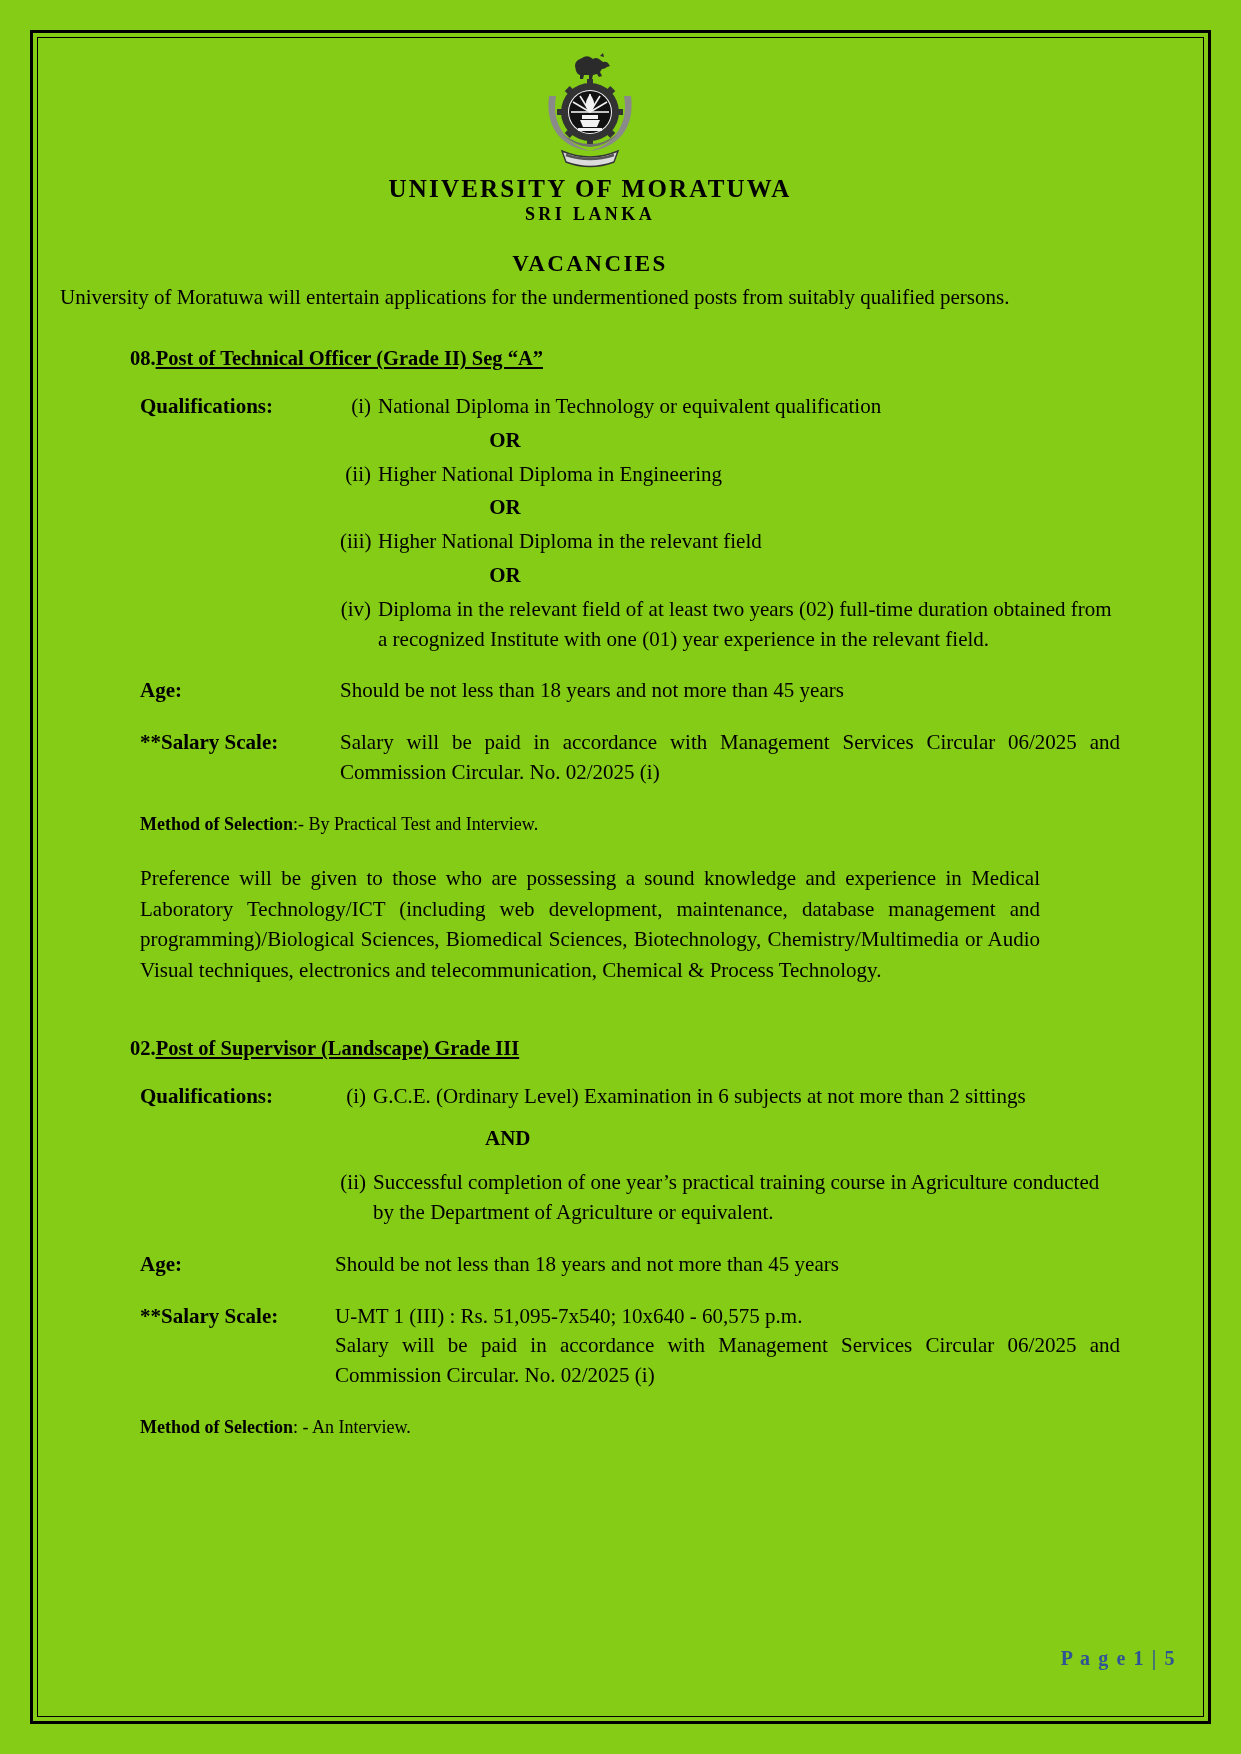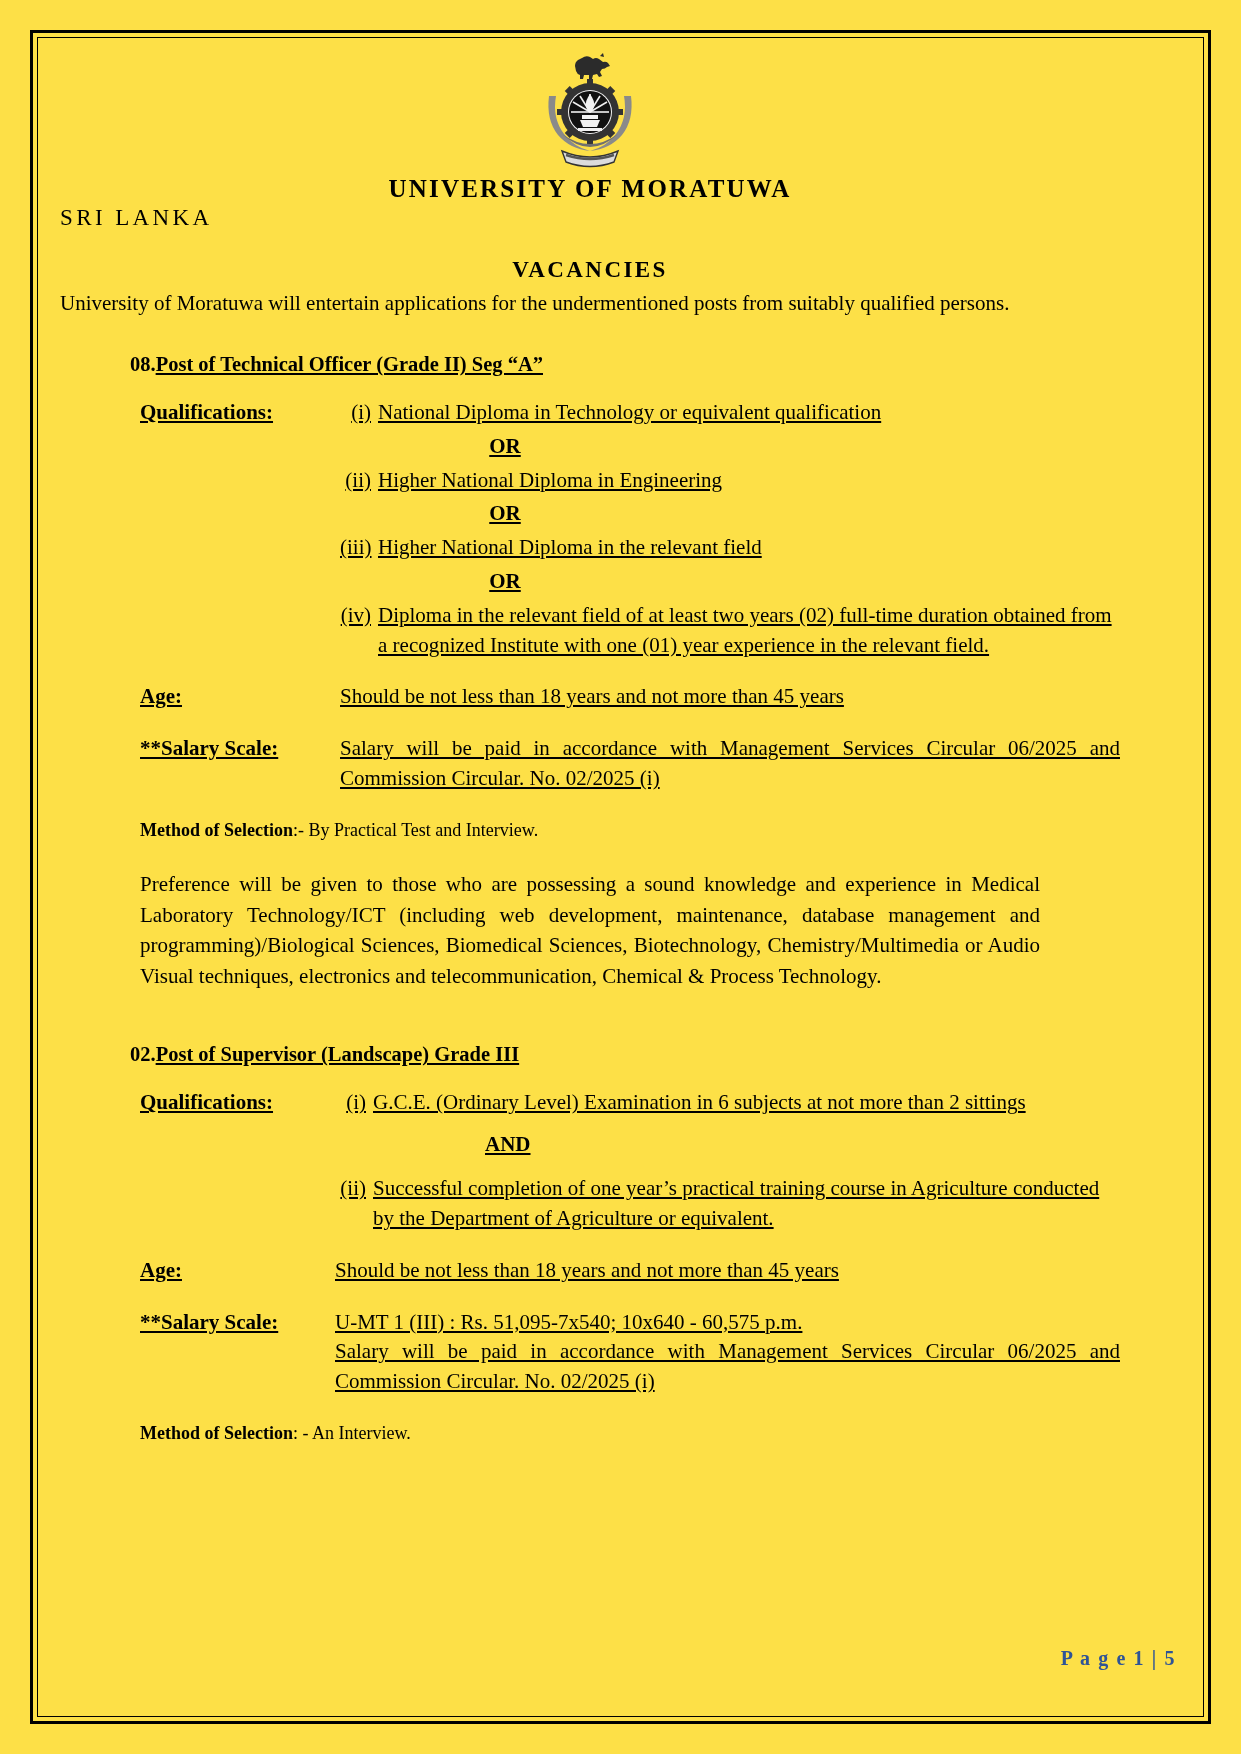--- a/index.html
+++ b/index.html
@@ -10,21 +10,21 @@
   }
   body {
     font-family: "Liberation Serif", "DejaVu Serif", serif;
     color: #000000;
   }
   .page {
     position: relative;
     width: 1241px;
     height: 1754px;
     box-sizing: border-box;
-    background: #fde047;
+    background: #84cc16;
     overflow: hidden;
   }
   
   .frame-outer {
     position: absolute;
     left: 30px;
     top: 30px;
     right: 30px;
     bottom: 30px;
     border: 3px solid #000;
@@ -59,22 +59,23 @@
   }
   .univ-title {
     text-align: center;
     font-weight: bold;
     font-size: 25px;
     letter-spacing: 2.2px;
     line-height: 1.18;
     margin-top: -2px;
   }
   .univ-sub {
-    font-weight: normal;
-    font-size: 23px;
+    text-align: center;
+    font-weight: bold;
+    font-size: 18px;
     letter-spacing: 3.4px;
     line-height: 1.2;
   }
   .vacancies {
     text-align: center;
     font-weight: bold;
     font-size: 23px;
     letter-spacing: 2.4px;
     margin-top: 26px;
     margin-bottom: 6px;
@@ -97,21 +98,20 @@
     text-decoration: none;
   }
   .post-heading .ttl {
     text-decoration: underline;
   }
 
   .row {
     display: flex;
     align-items: flex-start;
     margin-top: 22px;
-    text-decoration: underline;
   }
   .row .label {
     font-weight: bold;
     font-size: 21px;
     line-height: 1.4;
     flex: 0 0 auto;
   }
   .row .value {
     font-size: 21px;
     line-height: 1.42;

